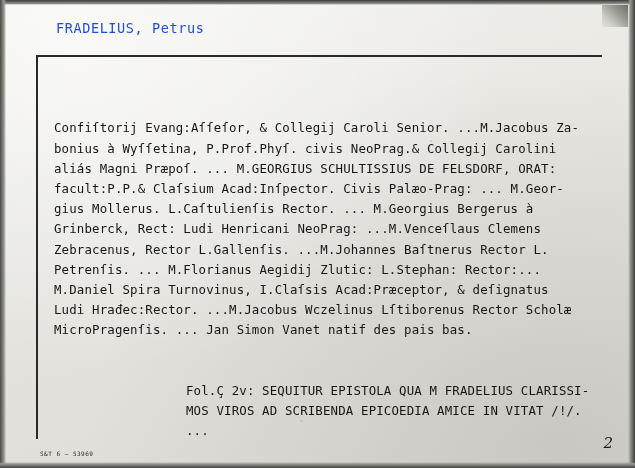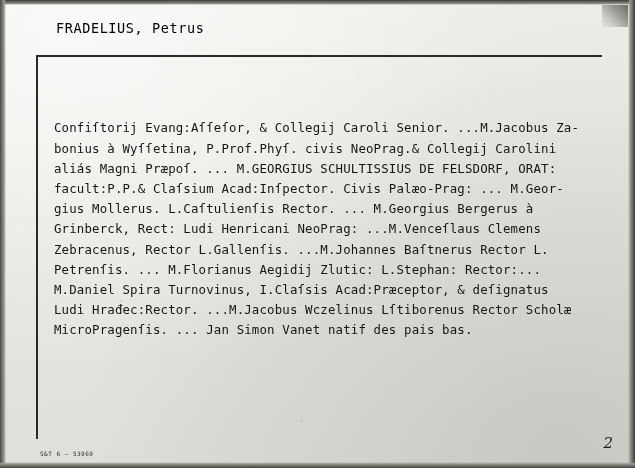--- a/index.html
+++ b/index.html
@@ -59,21 +59,21 @@
     right: 7px; top: 5px;
     width: 26px; height: 22px;
     background: linear-gradient(225deg, #6d6d68 0%, #9e9e98 40%, #cfcec8 75%, #e3e2dc 100%);
   }
   #header {
     position: absolute;
     left: 56px;
     top: 20px;
     font-size: 13.5px;
     letter-spacing: 0.6px;
-    color: #000000;
+    color: #1d4ed8;
     white-space: pre;
   }
   #rule {
     position: absolute;
     left: 36px;
     top: 55px;
     width: 566px;
     height: 2px;
     background: #2a2a28;
   }
@@ -146,19 +146,21 @@
 bonius à Wyſſetina, P.Prof.Phyſ. civis NeoPrag.&amp; Collegij Carolini
 aliás Magni Præpoſ. ... M.GEORGIUS SCHULTISSIUS DE FELSDORF, ORAT:
 facult:P.P.&amp; Claſsium Acad:Inſpector. Civis Palæo-Prag: ... M.Geor-
 gius Mollerus. L.Caſtulienſis Rector. ... M.Georgius Bergerus à
 Grinberck, Rect: Ludi Henricani NeoPrag: ...M.Venceſlaus Clemens
 Zebracenus, Rector L.Gallenſis. ...M.Johannes Baſtnerus Rector L.
 Petrenſis. ... M.Florianus Aegidij Zlutic: L.Stephan: Rector:...
 M.Daniel Spira Turnovinus, I.Claſsis Acad:Præceptor, &amp; deſignatus
 Ludi Hrađec:Rector. ...M.Jacobus Wczelinus Lſtiborenus Rector Scholæ
 MicroPragenſis. ... Jan Simon Vanet natif des pais bas.</span>
+    <span class="indent2">Fol.Ç 2v: SEQUITUR EPISTOLA QUA M FRADELIUS CLARISSI-
+MOS VIROS AD SCRIBENDA EPICOEDIA AMICE IN VITAT /!/. ...</span>
     
     
   </div>
 
   <div id="stamp">S&amp;T 6 — 53969</div>
   <div id="pagenum">2</div>
 </div>
 
 </body></html>

